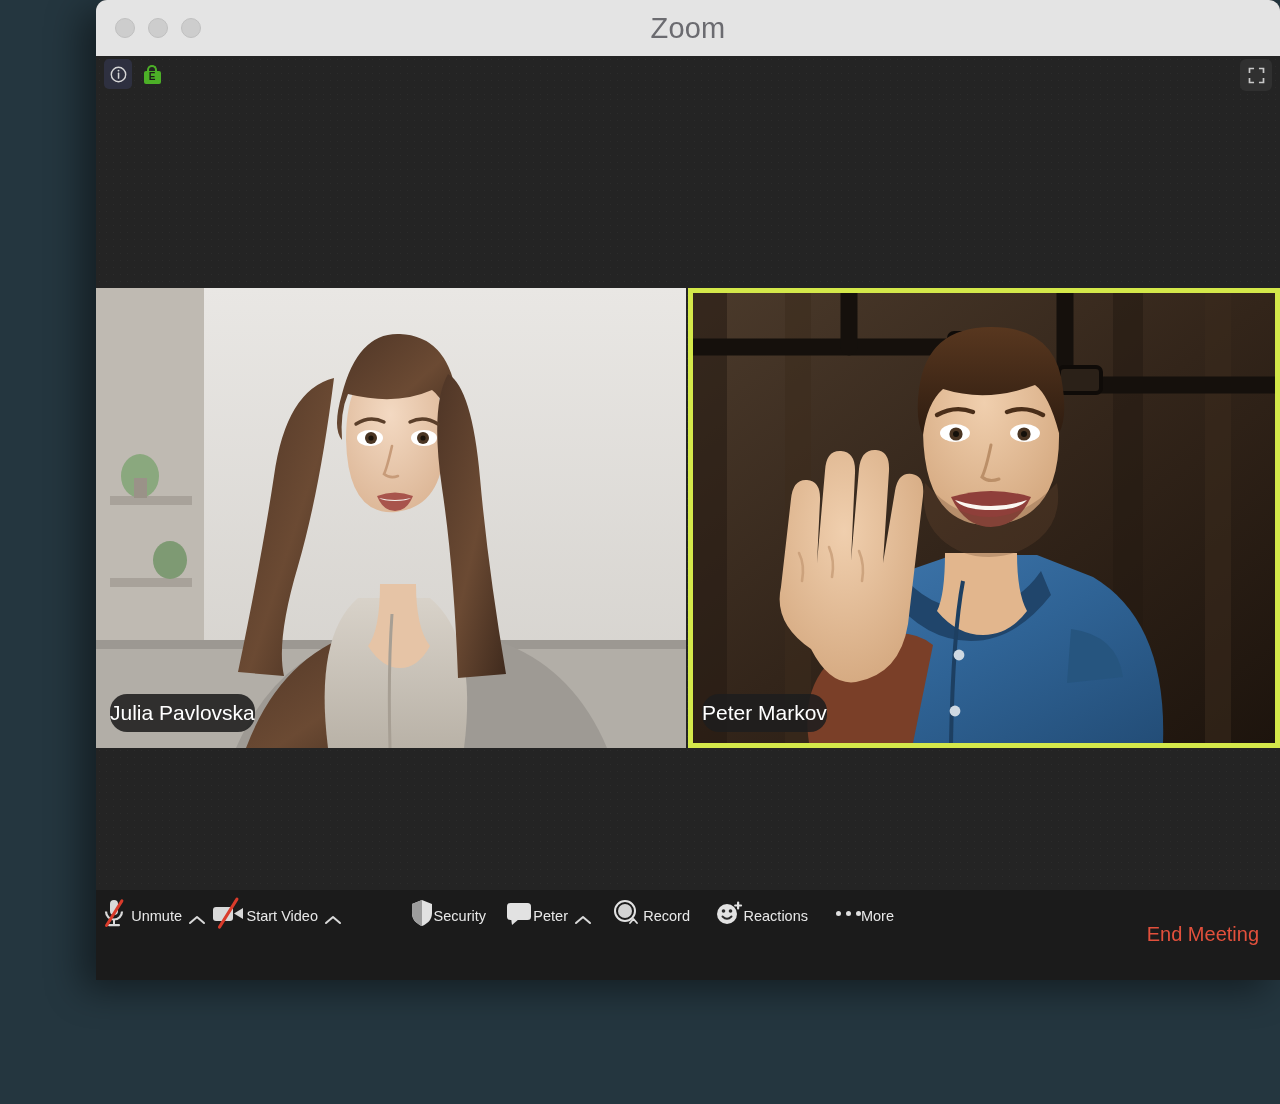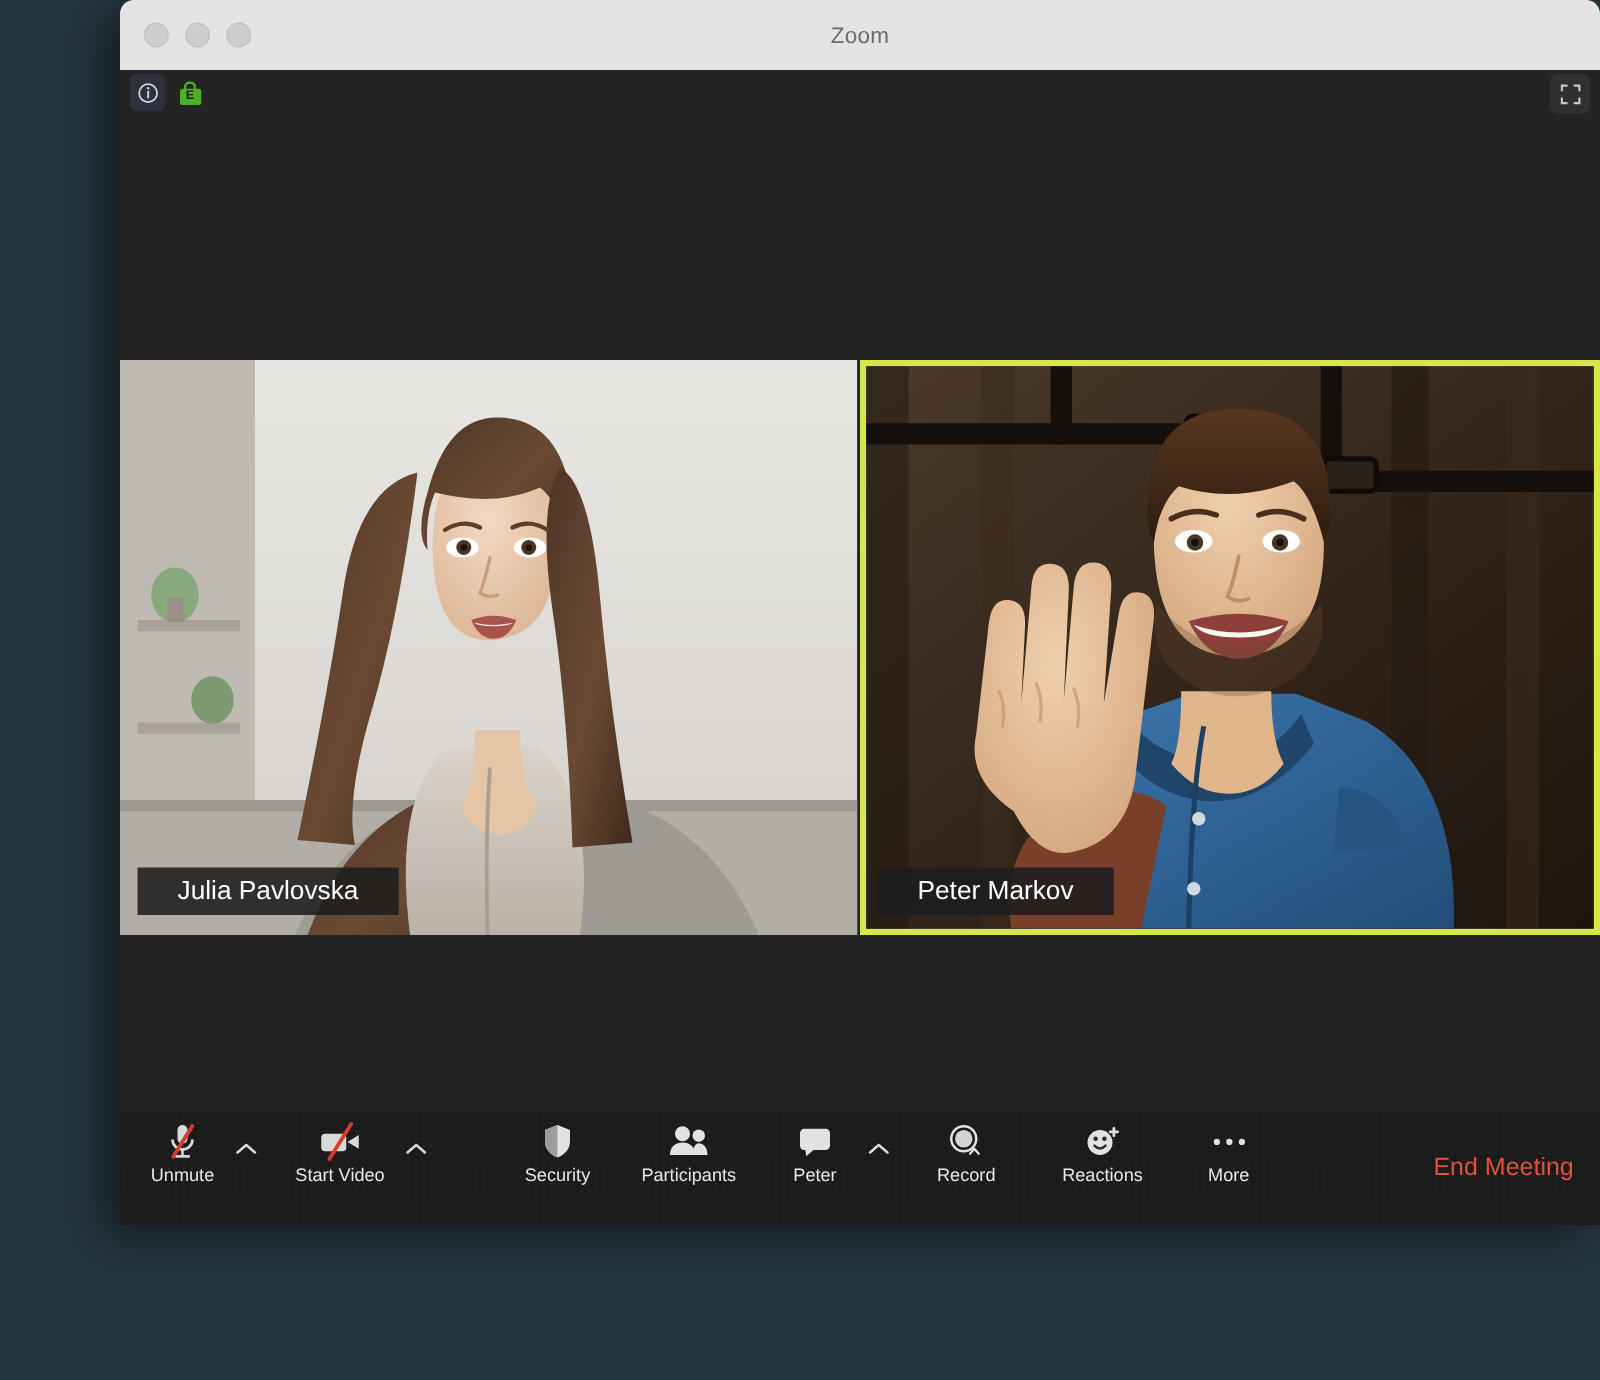--- a/index.html
+++ b/index.html
@@ -49,21 +49,21 @@
   .tl-dot {
     width: 20px;
     height: 20px;
     border-radius: 50%;
     background: #cdcdcd;
     border: 1px solid #c0c0c0;
   }
   .window-title {
     width: 100%;
     text-align: center;
-    font-size: 18px;
+    font-size: 29px;
     color: #6b6b70;
     letter-spacing: 0.2px;
   }
 
   
   .meeting-header {
     position: relative;
     height: 40px;
     background: #242424;
     background-image: radial-gradient(rgba(255,255,255,0.035) 0.7px, transparent 0.7px);
@@ -158,26 +158,26 @@
 
   .tile-photo {
     position: absolute;
     inset: 0;
     overflow: hidden;
   }
   .name-pill {
     position: absolute;
     left: 14px;
     bottom: 16px;
-    padding: 7px 32px 8px;
+    padding: 7px 0 8px;
     background: rgba(30,30,30,0.88);
     color: #ffffff;
     font-size: 21px;
     line-height: 1.1;
-    border-radius: 0;
+    border-radius: 17px;
     white-space: nowrap;
   }
   .tile-right .name-pill { left: 9px; bottom: 11px; }
 
   
   .toolbar {
     position: relative;
     height: 90px;
     background: #1b1b1b;
     background-image: radial-gradient(rgba(255,255,255,0.05) 0.7px, transparent 0.7px);
@@ -185,21 +185,21 @@
   }
   .tb-inner {
     position: absolute;
     left: 0; right: 0; top: 0;
     height: 66px;
     display: flex;
     align-items: flex-start;
   }
   .tb-item {
     display: flex;
-    flex-direction: column;
+    flex-direction: row;
     align-items: center;
     justify-content: flex-end;
     cursor: pointer;
     user-select: none;
     padding-top: 8px;
     min-width: 0;
   }
   .tb-icon {
     height: 30px;
     display: flex;
@@ -469,31 +469,20 @@
       <div class="tb-item" style="margin-left:58px;width:80px">
         <span class="tb-icon">
           <svg width="24" height="28" viewBox="0 0 24 28">
             <path d="M12 1 L22 5 v9 c0 7 -5 11 -10 13 C7 25 2 21 2 14 V5 z" fill="#e2e2e2"></path>
             <path d="M12 1 L2 5 v9 c0 7 5 11 10 13 z" fill="#9d9d9d"></path>
           </svg>
         </span>
         <span class="tb-label">Security</span>
       </div>
 
-      <div class="tb-item" style="margin-left:10px;width:110px">
-        <span class="tb-icon">
-          <svg width="32" height="26" viewBox="0 0 32 26">
-            <circle cx="11" cy="7" r="6" fill="#e2e2e2"></circle>
-            <circle cx="24" cy="8.5" r="5" fill="#e2e2e2"></circle>
-            <path d="M1 24 c0 -7 4.5 -10 10 -10 s10 3 10 10 z" fill="#e2e2e2"></path>
-            <path d="M19 24 c0 -6 2.5 -9.5 5 -9.5 s7 2 7 9.5 z" fill="#e2e2e2"></path>
-          </svg>
-        </span>
-        <span class="tb-label">Participants</span>
-      </div>
 
       <div class="tb-item" style="margin-left:10px;width:72px">
         <span class="tb-icon">
           <svg width="28" height="26" viewBox="0 0 28 26">
             <rect x="2" y="3" width="24" height="17" rx="3.5" fill="#e2e2e2"></rect>
             <path d="M6 18 L7 25 L14 19 z" fill="#e2e2e2"></path>
           </svg>
         </span>
         <span class="tb-label">Peter</span>
       </div>

